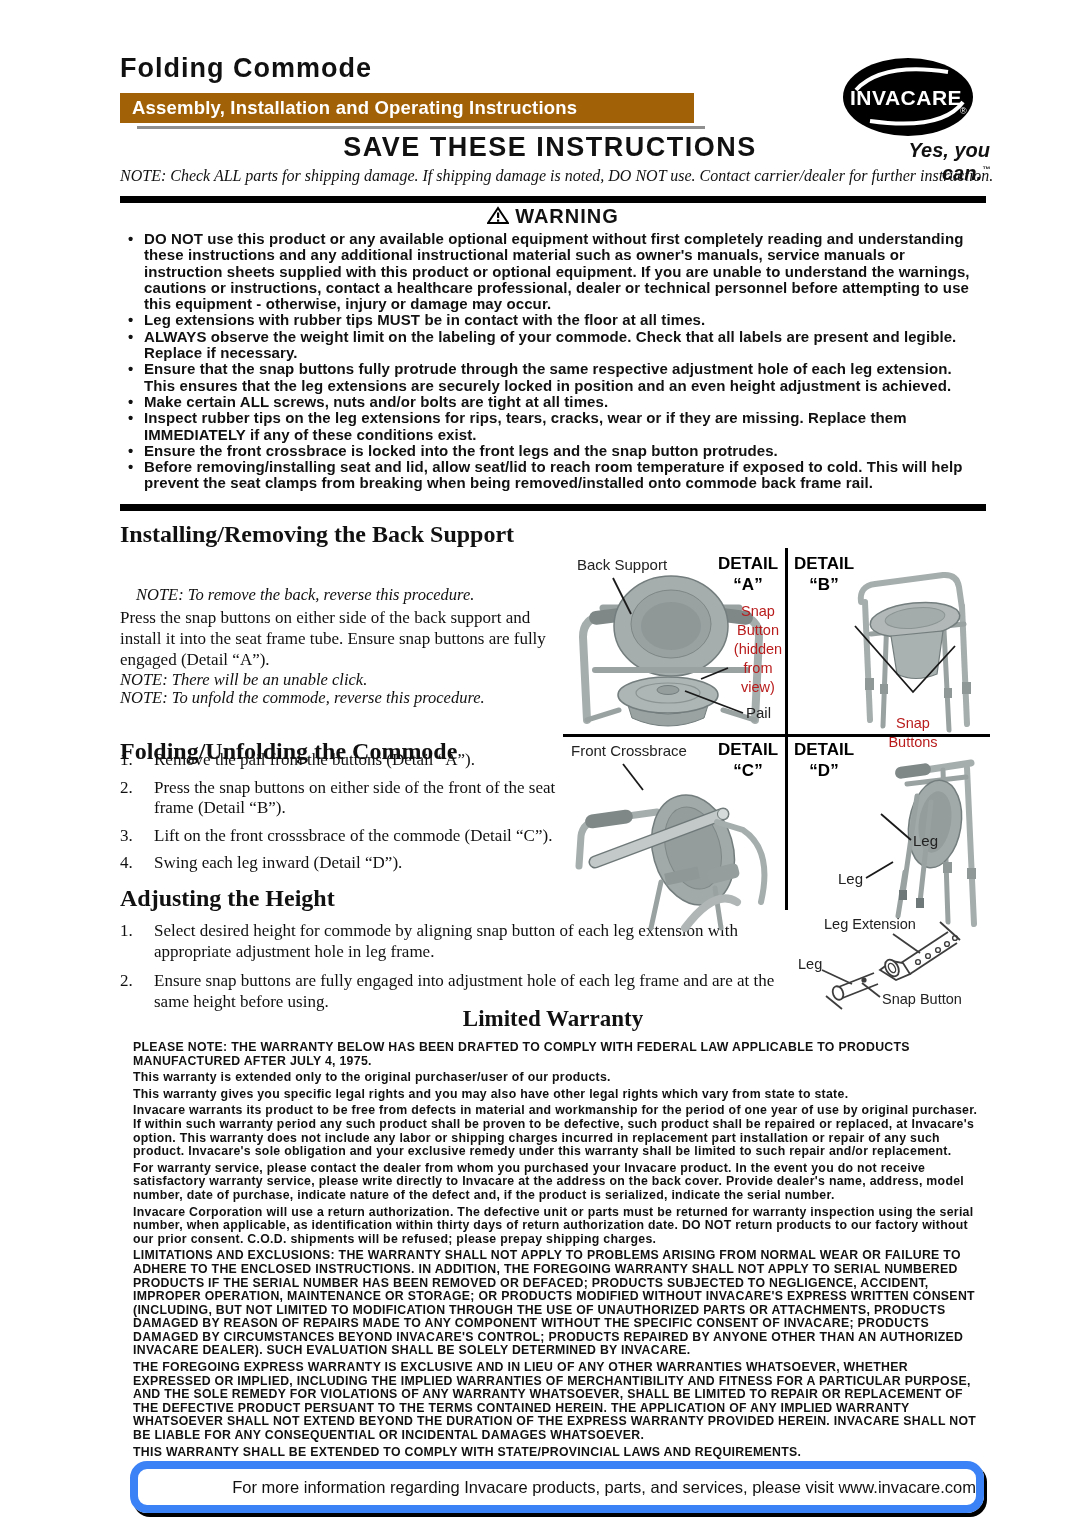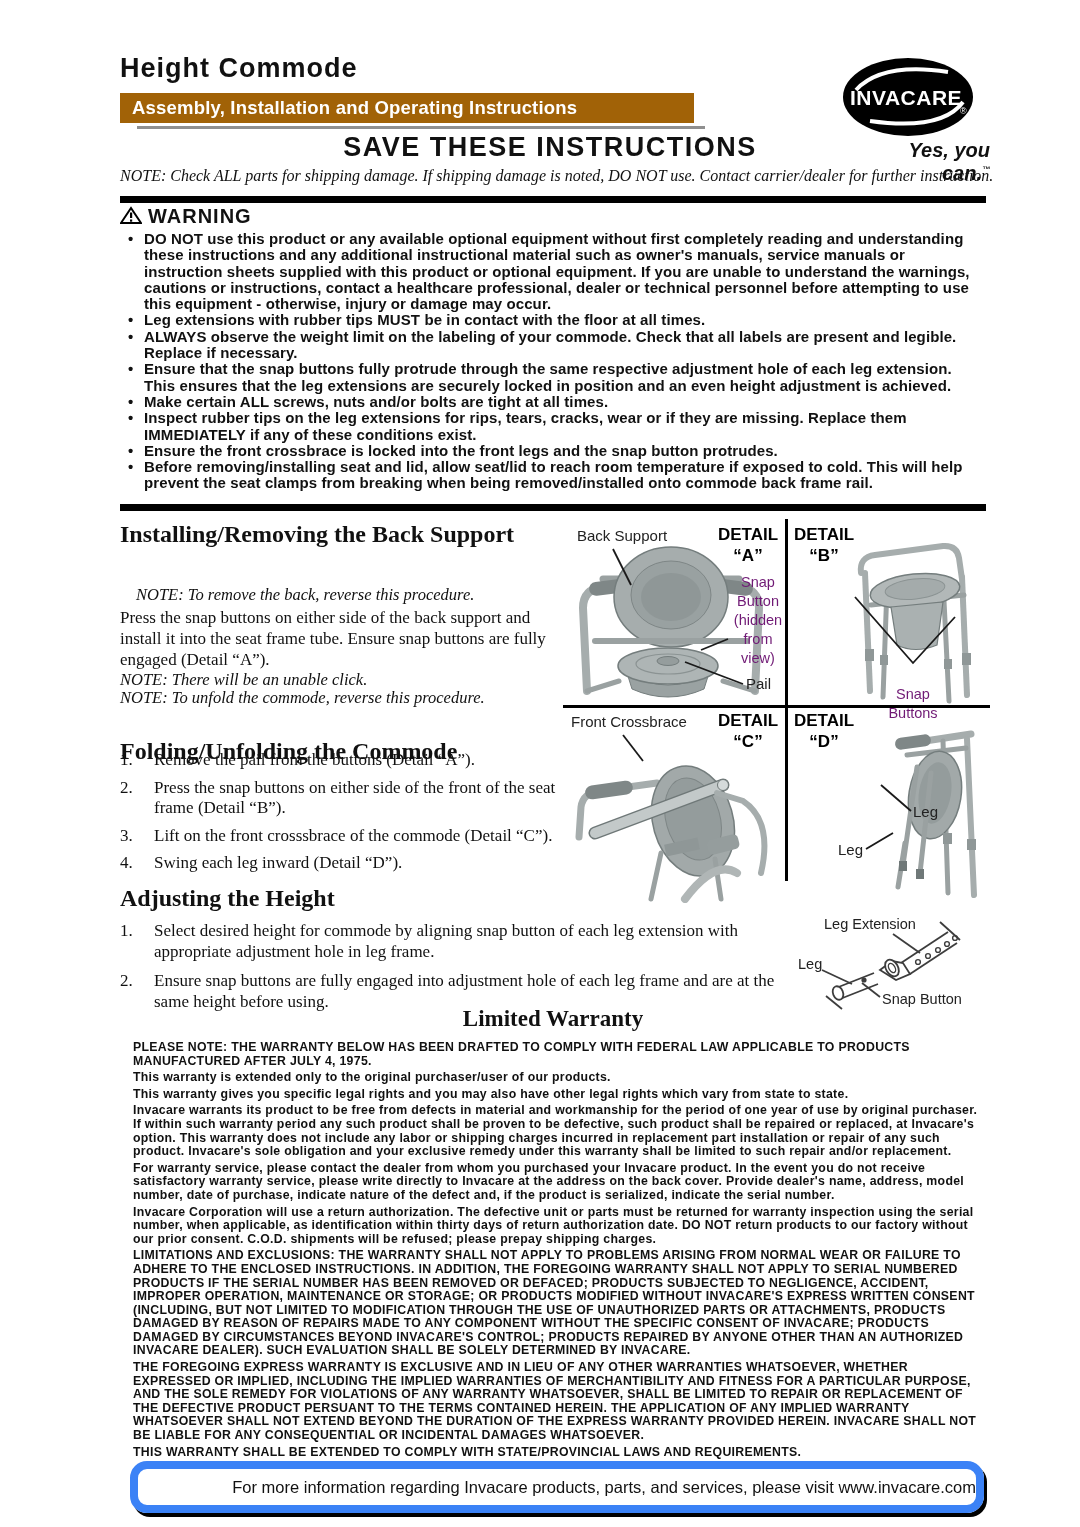--- a/index.html
+++ b/index.html
@@ -15,21 +15,21 @@
   #subtitle-shadow{left:137px;top:126px;width:568px;height:3px;background:#8f8f8f;}
   #save-heading{left:120px;top:132px;width:860px;text-align:center;font-size:27px;
       font-weight:bold;letter-spacing:1.5px;}
   #tagline{left:855px;top:139px;width:135px;text-align:right;font-size:20px;
       font-weight:bold;font-style:italic;}
   #tagline sup{font-size:8px;}
   #top-note{left:120px;top:167px;width:870px;font-size:16px;font-style:italic;white-space:nowrap;}
   .rule{left:120px;width:866px;height:7px;background:#000;}
 
   
-  #warning-heading{left:120px;top:205px;width:866px;text-align:left;font-size:20px;
+  #warning-heading{left:120px;top:205px;width:866px;text-align:center;font-size:20px;
       font-weight:bold;letter-spacing:1px;}
   #warning-heading svg{vertical-align:-2px;margin-right:6px;}
   #warning-list{left:122px;top:231px;width:848px;height:271px;overflow:hidden;
       font-size:15px;font-weight:bold;line-height:16.3px;letter-spacing:.1px;}
   .wb{position:relative;padding-left:22px;}
   .wb::before{content:"\2022";position:absolute;left:6px;}
 
   
   .sec-h{font-weight:bold;font-size:24px;line-height:29px;font-family:"Liberation Serif",serif;}
   .note{font-style:italic;font-size:16.5px;font-family:"Liberation Serif",serif;}
@@ -44,39 +44,39 @@
   #warranty{left:133px;top:1041px;width:845px;font-size:12.3px;font-weight:bold;
       line-height:13.6px;letter-spacing:.3px;}
   #warranty p{margin:0 0 3px 0;}
 
   
   #footer-box{left:130px;top:1461px;width:838px;height:36px;border:8px solid #3b82f6;
       border-radius:17px;box-shadow:3px 4px 0 #000;text-align:right;
       font-size:16.5px;font-weight:normal;line-height:36px;}
 
   
-  #diagram{left:563px;top:519px;width:427px;height:390px;}
+  #diagram{left:563px;top:548px;width:427px;height:390px;}
   #diagram .lbl{position:absolute;font-size:15px;color:#222;}
-  #diagram .small-lbl{position:absolute;font-size:14.5px;line-height:19px;color:#701a75;text-align:center;}
+  #diagram .small-lbl{position:absolute;font-size:14.5px;line-height:19px;color:#b91c1c;text-align:center;}
   .detail-lbl{position:absolute;width:66px;text-align:center;font-weight:bold;
       font-size:17px;line-height:21px;color:#000;}
   .vdiv{position:absolute;background:#000;width:3px;}
   .hdiv{position:absolute;background:#000;height:3px;}
   .overlay{position:absolute;left:0;top:0;pointer-events:none;}
 
   
   #legext{left:788px;top:906px;width:256px;height:118px;}
   #legext .lbl{position:absolute;font-size:14.5px;color:#222;}
 </style>
 </head>
 <body>
 
 <div id="page">
 
-  <div class="abs" id="doc-title">Height Commode</div>
+  <div class="abs" id="doc-title">Folding Commode</div>
   <div class="abs" id="subtitle-bar">Assembly, Installation and Operating Instructions</div>
   <div class="abs" id="subtitle-shadow"></div>
 
   <div class="abs" id="logo" style="left:842px;top:57px;width:136px;height:82px;">
     <svg width="136" height="82" viewBox="0 0 136 82">
       <ellipse cx="66" cy="40" rx="65" ry="39" fill="#000"></ellipse>
       <path d="M14,33 Q40,5 106,15" stroke="#fff" stroke-width="4" fill="none"></path>
       <path d="M121,45 Q100,74 28,64" stroke="#fff" stroke-width="4" fill="none"></path>
       <text x="64" y="48" text-anchor="middle" fill="#fff" font-size="21" font-weight="bold" font-family="Liberation Sans, sans-serif" letter-spacing="0.5">INVACARE</text>
       <text x="118" y="57" fill="#fff" font-size="9" font-family="Liberation Sans, sans-serif">®</text>

